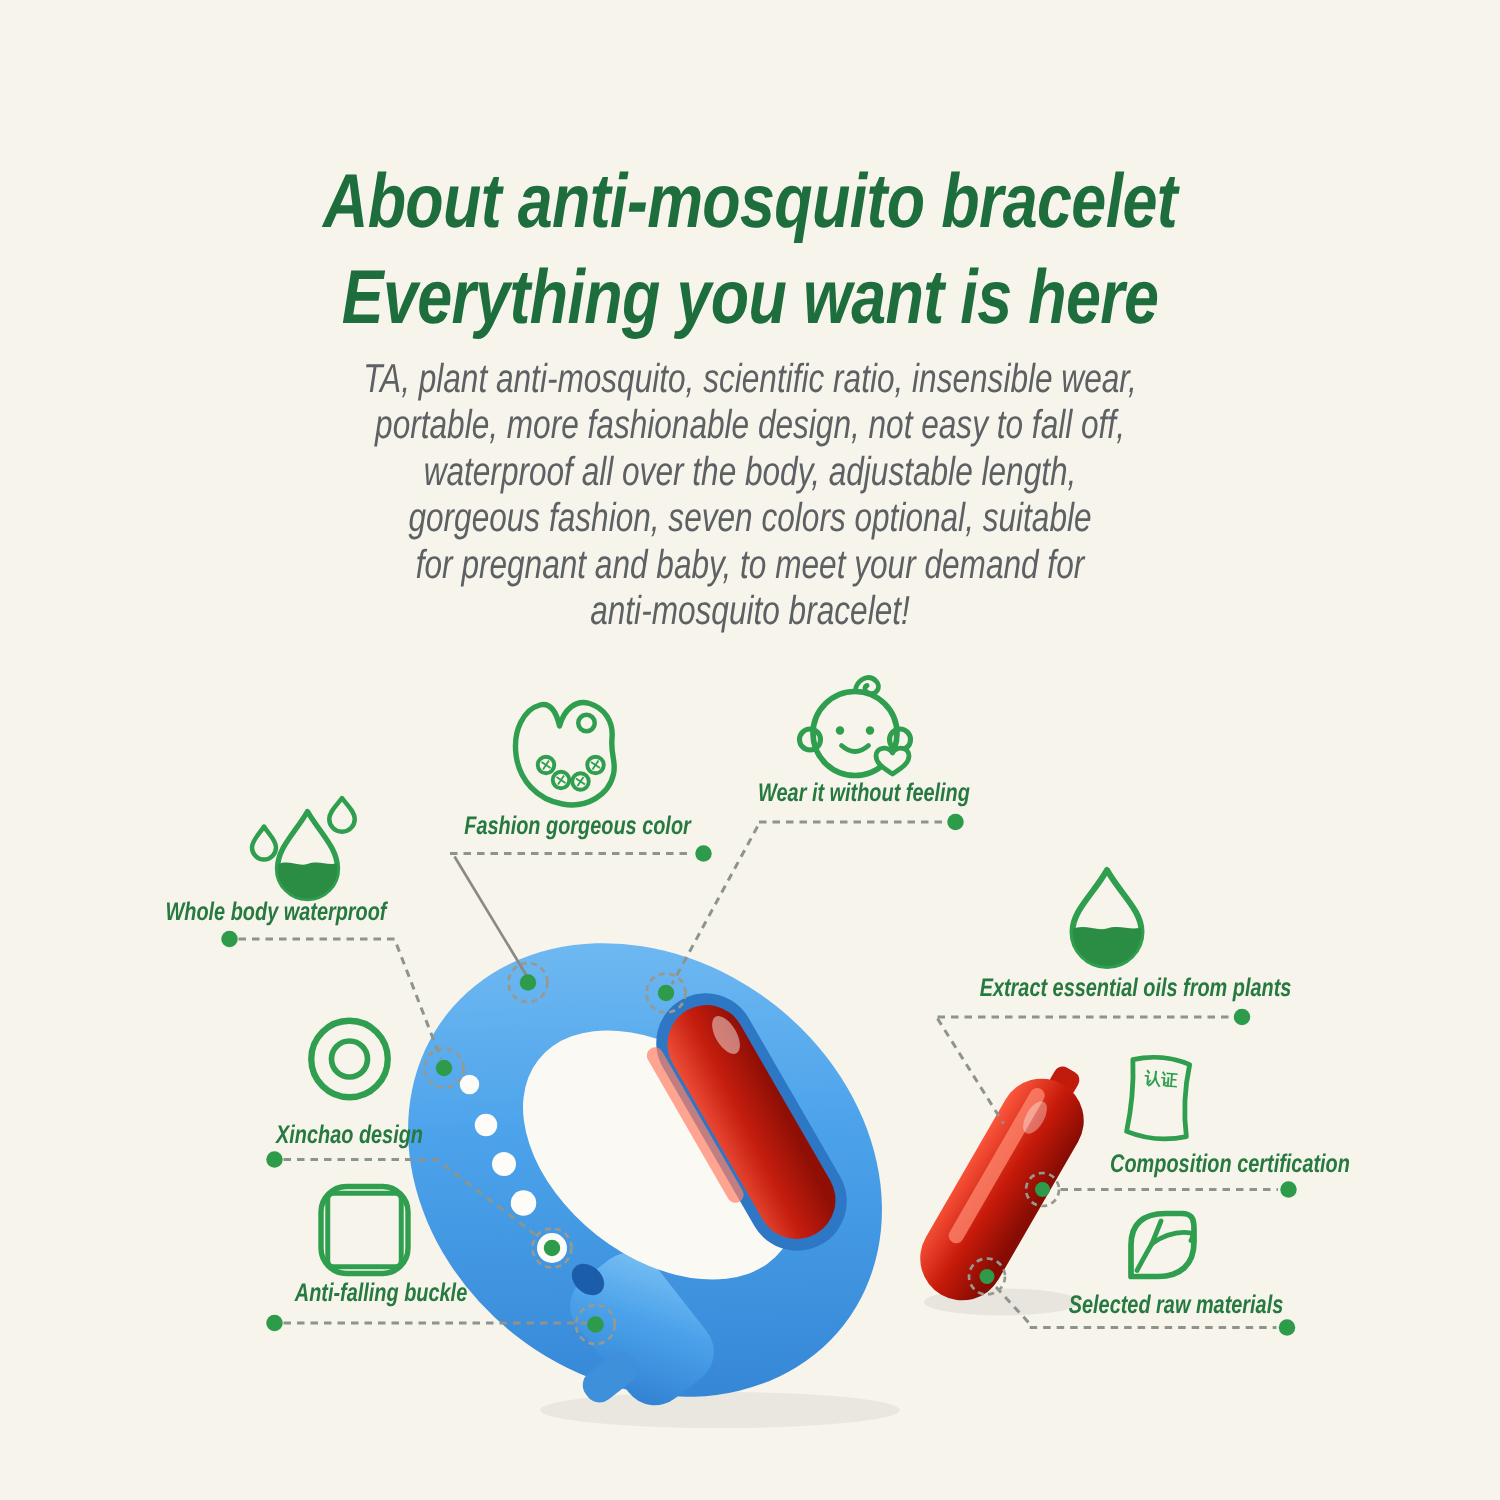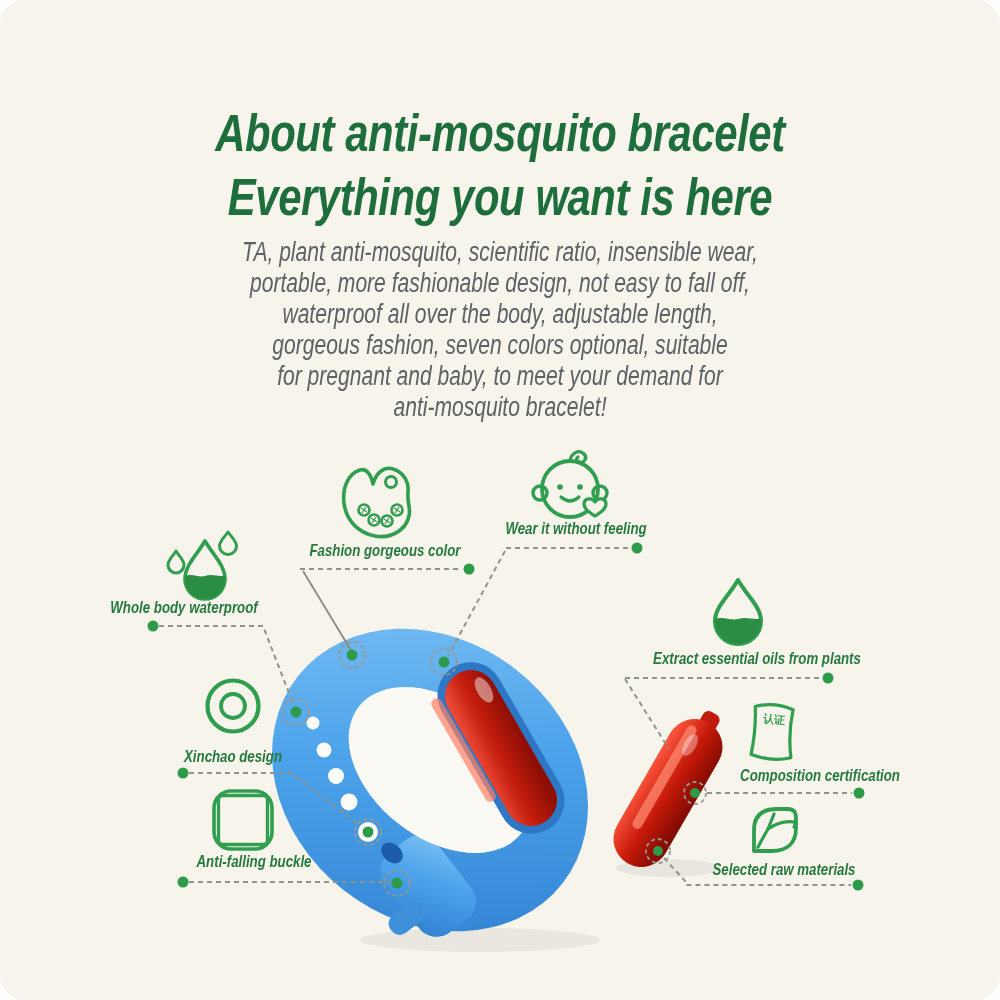--- a/index.html
+++ b/index.html
@@ -1,20 +1,19 @@
 <!DOCTYPE html>
 <html><head>
 <meta charset="utf-8">
 <style>
   html,body{margin:0;padding:0;}
   .page{
     position:relative; width:1000px; height:1000px; margin:0 auto;
     background:#f7f4ec; overflow:hidden;
     font-family:"Liberation Sans", sans-serif;
-    border-radius:24px;
   }
   .title-block{
     position:absolute; left:0; top:102px; width:1000px;
     text-align:center; transform:scaleX(0.82);
     font-style:italic; font-weight:bold; font-size:51px; line-height:64px;
     letter-spacing:-0.5px; color:#1d6e3c;
   }
   .desc-block{
     position:absolute; left:0; top:237px; width:1000px;
     text-align:center; transform:scaleX(0.78);

